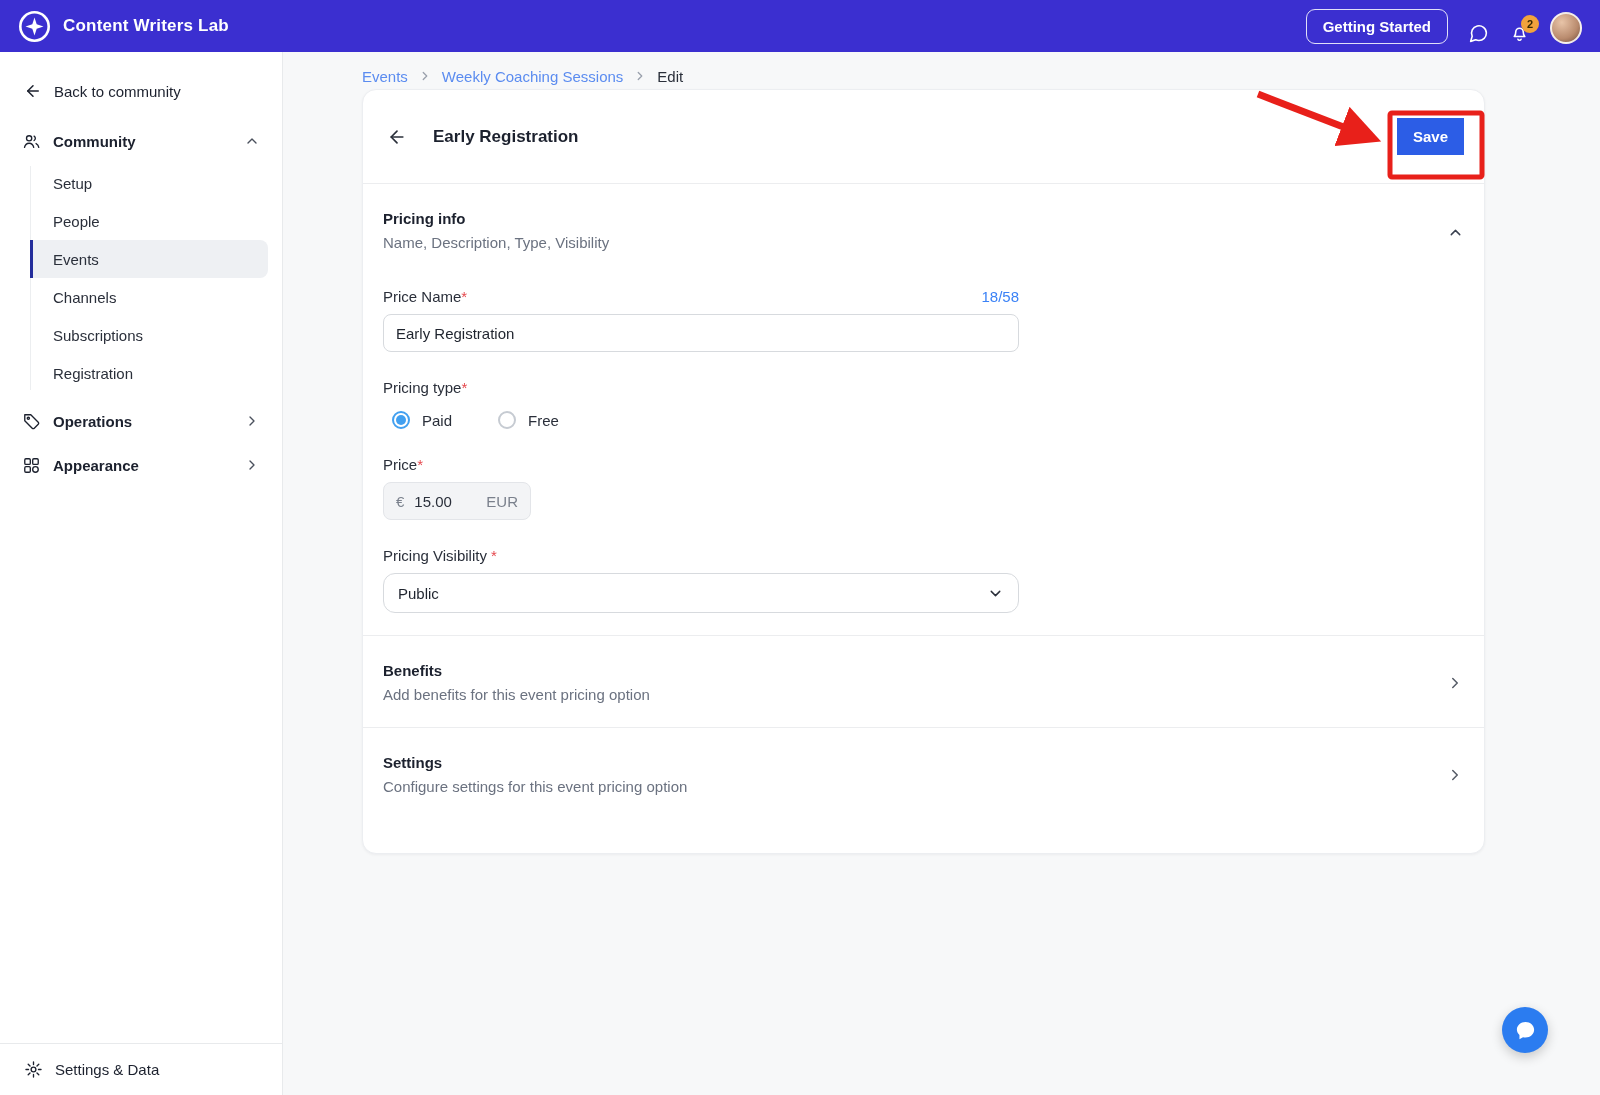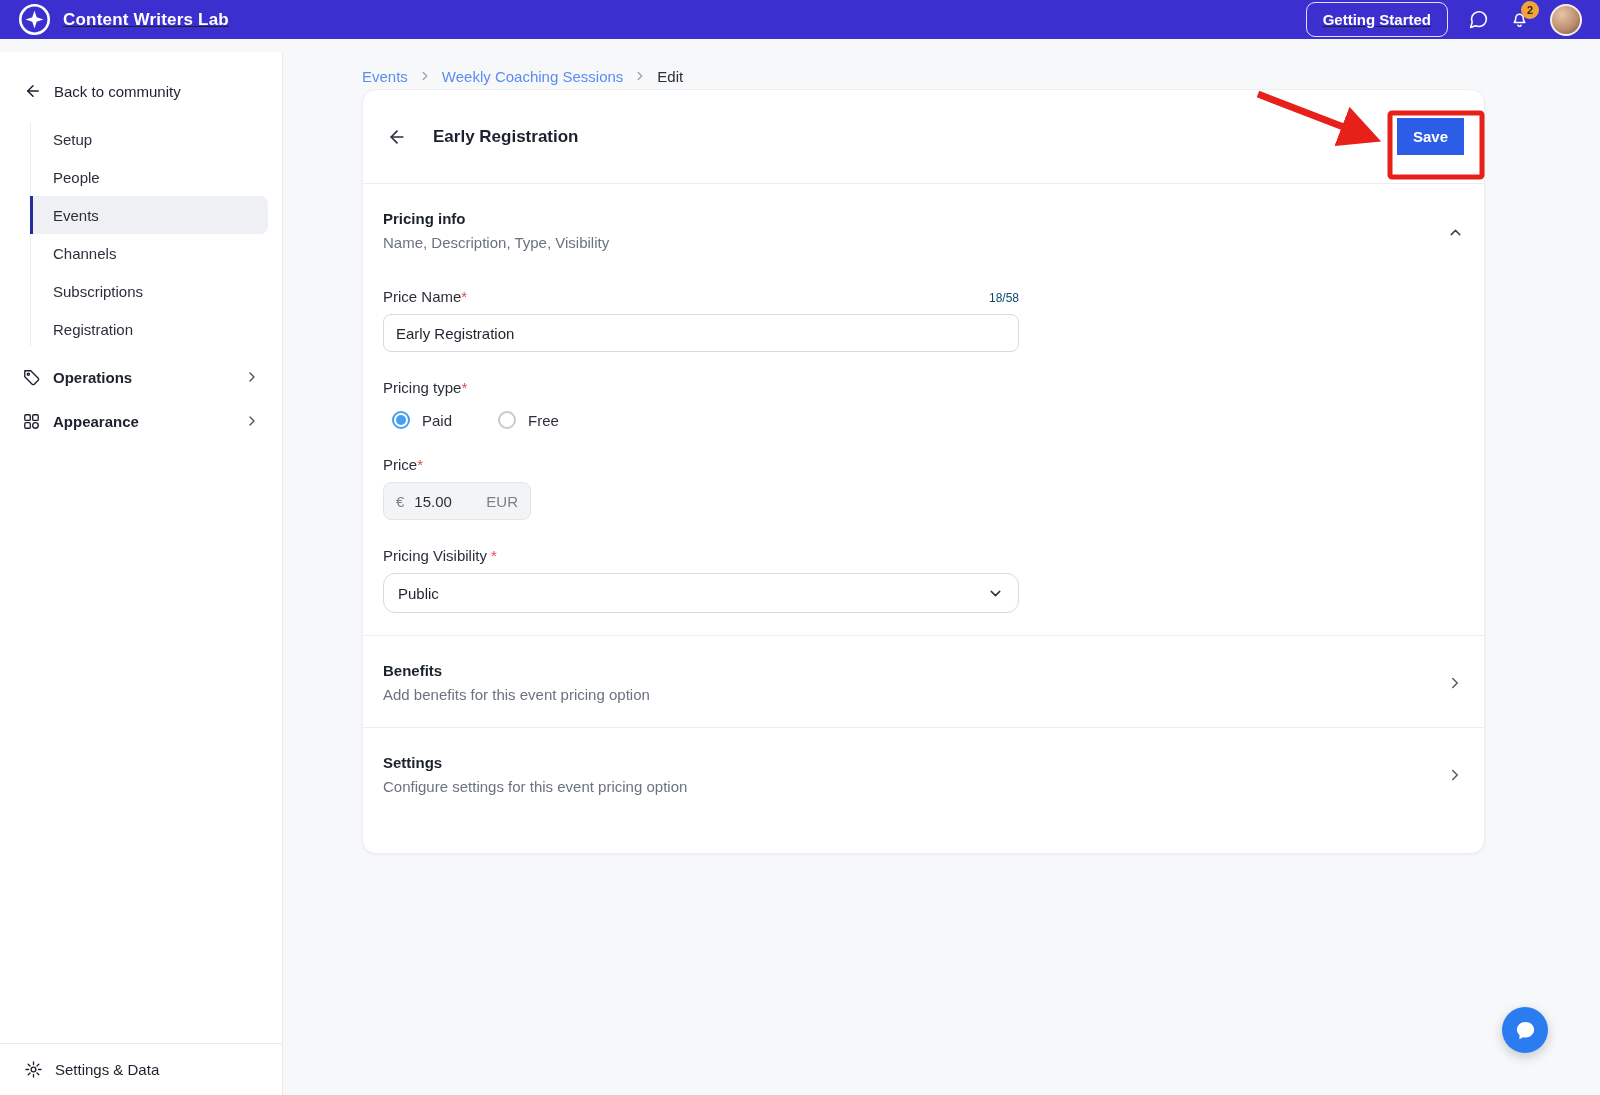--- a/index.html
+++ b/index.html
@@ -4,26 +4,26 @@
 <style>
   * { box-sizing: border-box; }
   html,body { margin:0; padding:0; }
   body {
     width:1600px; height:1095px; position:relative; overflow:hidden;
     font-family:"Liberation Sans", sans-serif; background:#f7f8f9; color:#1c212e;
   }
 
   
   .topbar {
-    position:absolute; top:0; left:0; width:100%; height:39px;
-    background:#3b2fd0; display:flex; align-items:center; padding:0 18px; z-index:20;text-decoration:underline;
+    position:absolute; top:0; left:0; width:100%; height:52px;
+    background:#3b2fd0; display:flex; align-items:center; padding:0 18px; z-index:20;
   }
   .brand { display:flex; align-items:center; gap:12px; }
   .brand-name { color:#fff; font-weight:700; font-size:17px; letter-spacing:.2px; }
-  .topbar-right { margin-left:auto; display:flex; align-items:center; gap:20px; }
+  .topbar-right { margin-left:auto; display:flex; align-items:flex-end; gap:20px; }
   .gs-btn {
     background:transparent; border:1px solid rgba(255,255,255,.85); color:#fff;
     font-size:15px; font-weight:600; padding:8px 16px; border-radius:9px;
     font-family:inherit; cursor:pointer;
   }
   .icon-btn { color:#fff; display:flex; position:relative; cursor:pointer; }
   .badge {
     position:absolute; top:-8px; right:-9px; min-width:18px; height:18px; border-radius:9px;
     background:#f2a33c; color:#3a2a00; font-size:11px; font-weight:700;
     display:flex; align-items:center; justify-content:center; padding:0 5px;
@@ -86,21 +86,21 @@
   .sec-title { font-size:15px; font-weight:700; color:#1c212e; }
   .sec-sub { font-size:15px; color:#6b7280; margin-top:7px; }
   .collapse-chev { margin-left:auto; color:#3a4150; cursor:pointer; display:flex; padding-top:4px; }
 
   .field { width:636px; margin-top:27px; }
   .field.first { margin-top:37px; }
   .label-row { display:flex; justify-content:space-between; align-items:baseline; margin-bottom:9px; }
   .f-label { font-size:15px; color:#2a2f3a; }
   .req { color:#e5484d; }
   .req.spaced { margin-left:4px; }
-  .counter { font-size:12px; color:#0c4a6e; }
+  .counter { font-size:15px; color:#3b82f6; }
   .text-input {
     width:100%; height:38px; border:1px solid #d7dade; border-radius:8px; padding:0 12px;
     font-size:15px; color:#1f242e; font-family:inherit; outline:none; background:#fff;
   }
   textarea.text-input { height:140px; padding:10px 12px; resize:none; line-height:1.45; display:block; }
 
   .radio-row { display:flex; align-items:center; gap:46px; margin-top:15px; padding-left:9px; }
   .radio-opt { display:flex; align-items:center; gap:12px; cursor:pointer; font-size:15px; color:#2a2f3a; }
   .radio { width:18px; height:18px; border-radius:50%; border:2px solid #c6cbd2; position:relative; background:#fff; flex:0 0 auto; }
   .radio.on { border-color:#42a0f0; }
@@ -172,20 +172,36 @@
     <span style="display:flex;">
       <svg width="18" height="18" viewBox="0 0 24 24" fill="none" stroke="currentColor" stroke-width="2" stroke-linecap="round" stroke-linejoin="round">
           <path d="M19 12H5"></path>
           <path d="M12 19l-7-7 7-7"></path>
         </svg>
     </span>
     <span>Back to community</span>
   </div>
 
   <nav class="nav">
+    <div class="nav-header">
+      <span class="nav-icon">
+        <svg width="19" height="19" viewBox="0 0 24 24" fill="none" stroke="currentColor" stroke-width="1.7" stroke-linecap="round" stroke-linejoin="round">
+            <circle cx="9" cy="8" r="3.3"></circle>
+            <path d="M3.2 19.5c.7-3.4 3-5.3 5.8-5.3s5.1 1.9 5.8 5.3"></path>
+            <path d="M15.3 5.2a3.3 3.3 0 0 1 0 5.6"></path>
+            <path d="M17.8 14.6c1.8.8 3 2.4 3.4 4.9"></path>
+          </svg>
+      </span>
+      <span>Community</span>
+      <span class="chev">
+        <svg width="16" height="16" viewBox="0 0 24 24" fill="none" stroke="currentColor" stroke-width="2" stroke-linecap="round" stroke-linejoin="round">
+            <path d="M6 15l6-6 6 6"></path>
+          </svg>
+      </span>
+    </div>
 
     <div class="subitems">
       <div class="subitem">Setup</div>
       <div class="subitem">People</div>
       <div class="subitem selected">Events</div>
       <div class="subitem">Channels</div>
       <div class="subitem">Subscriptions</div>
       <div class="subitem">Registration</div>
     </div>
 

